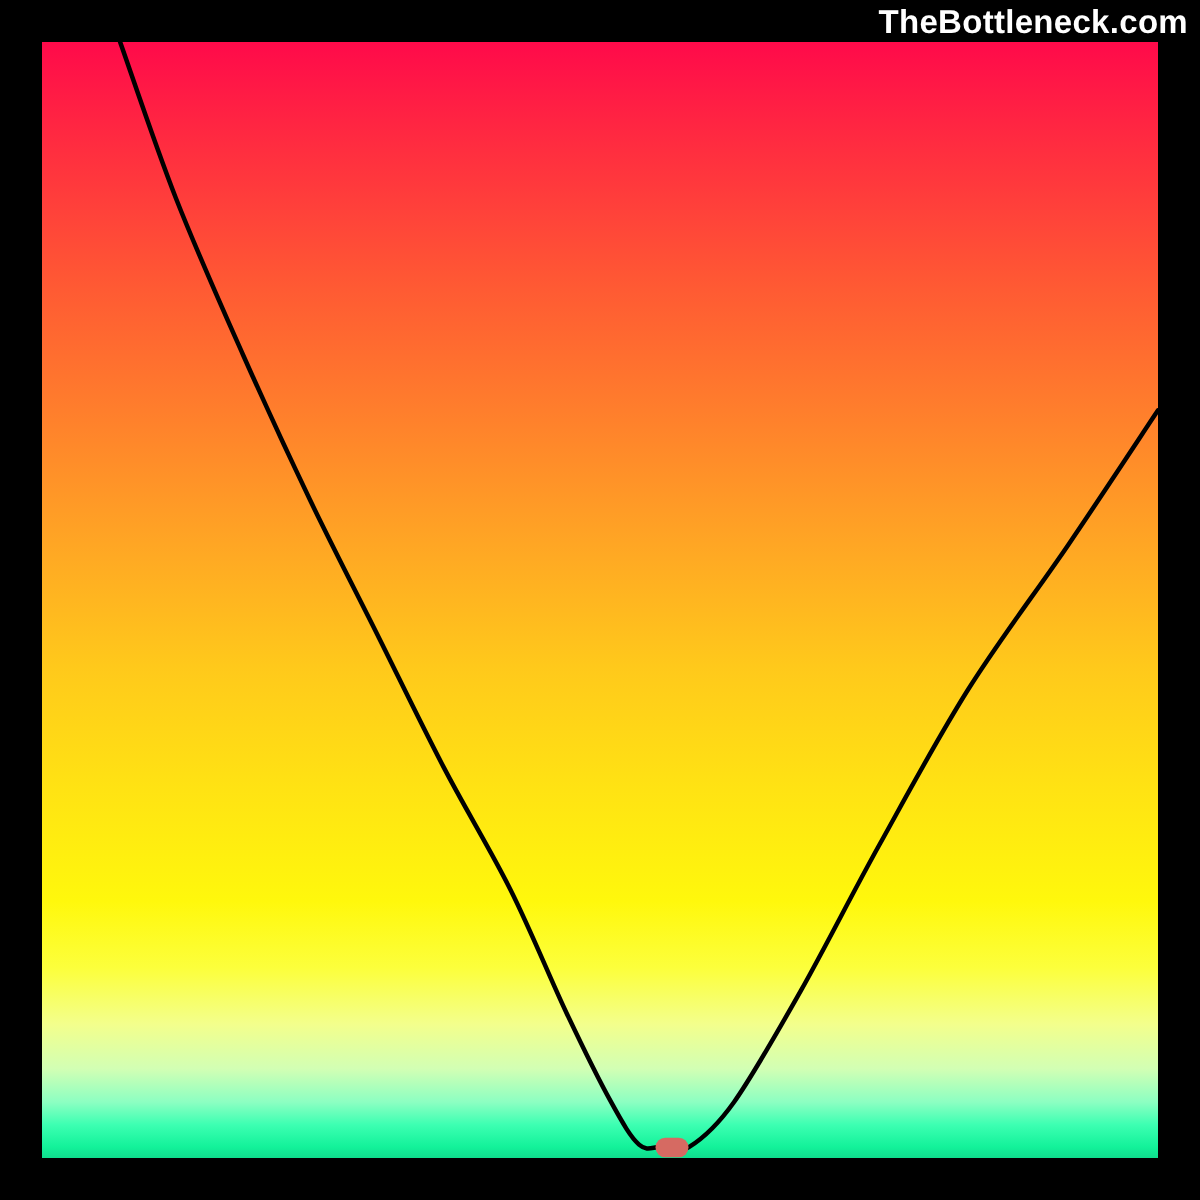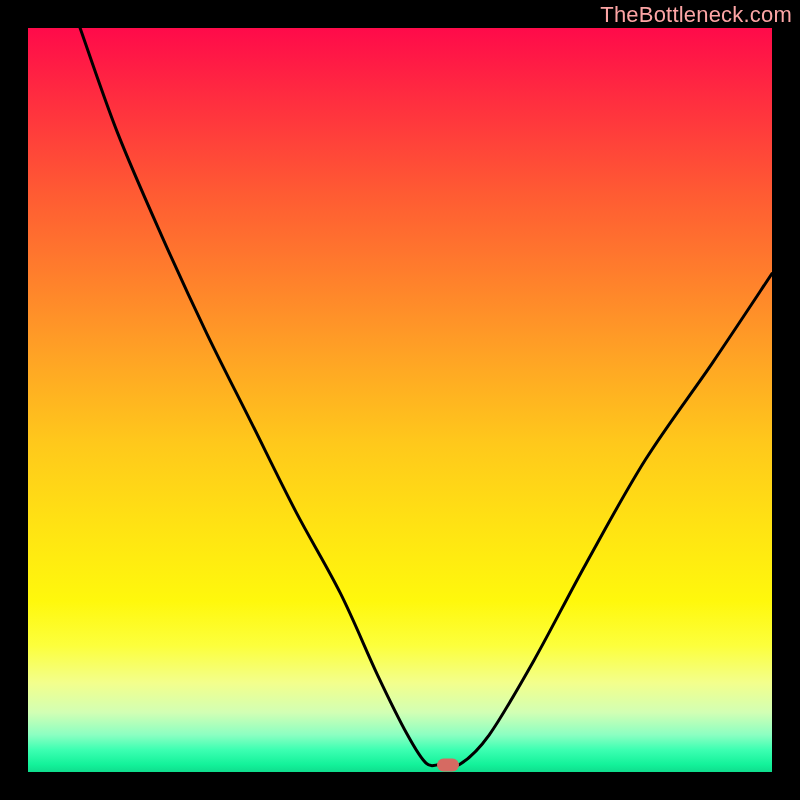--- a/index.html
+++ b/index.html
@@ -9,22 +9,22 @@
     height: 800px;
     background: #000;
     overflow: hidden;
   }
   .watermark {
     position: absolute;
     top: 2px;
     right: 8px;
     font-family: Arial, Helvetica, sans-serif;
     font-size: 22px;
-    font-weight: 400;
-    color: #fca5a5;
+    font-weight: 700;
+    color: #ffffff;
     letter-spacing: 0.2px;
     z-index: 10;
   }
   .plot-area {
     position: absolute;
     left: 28px;
     top: 28px;
     width: 744px;
     height: 744px;
   }

